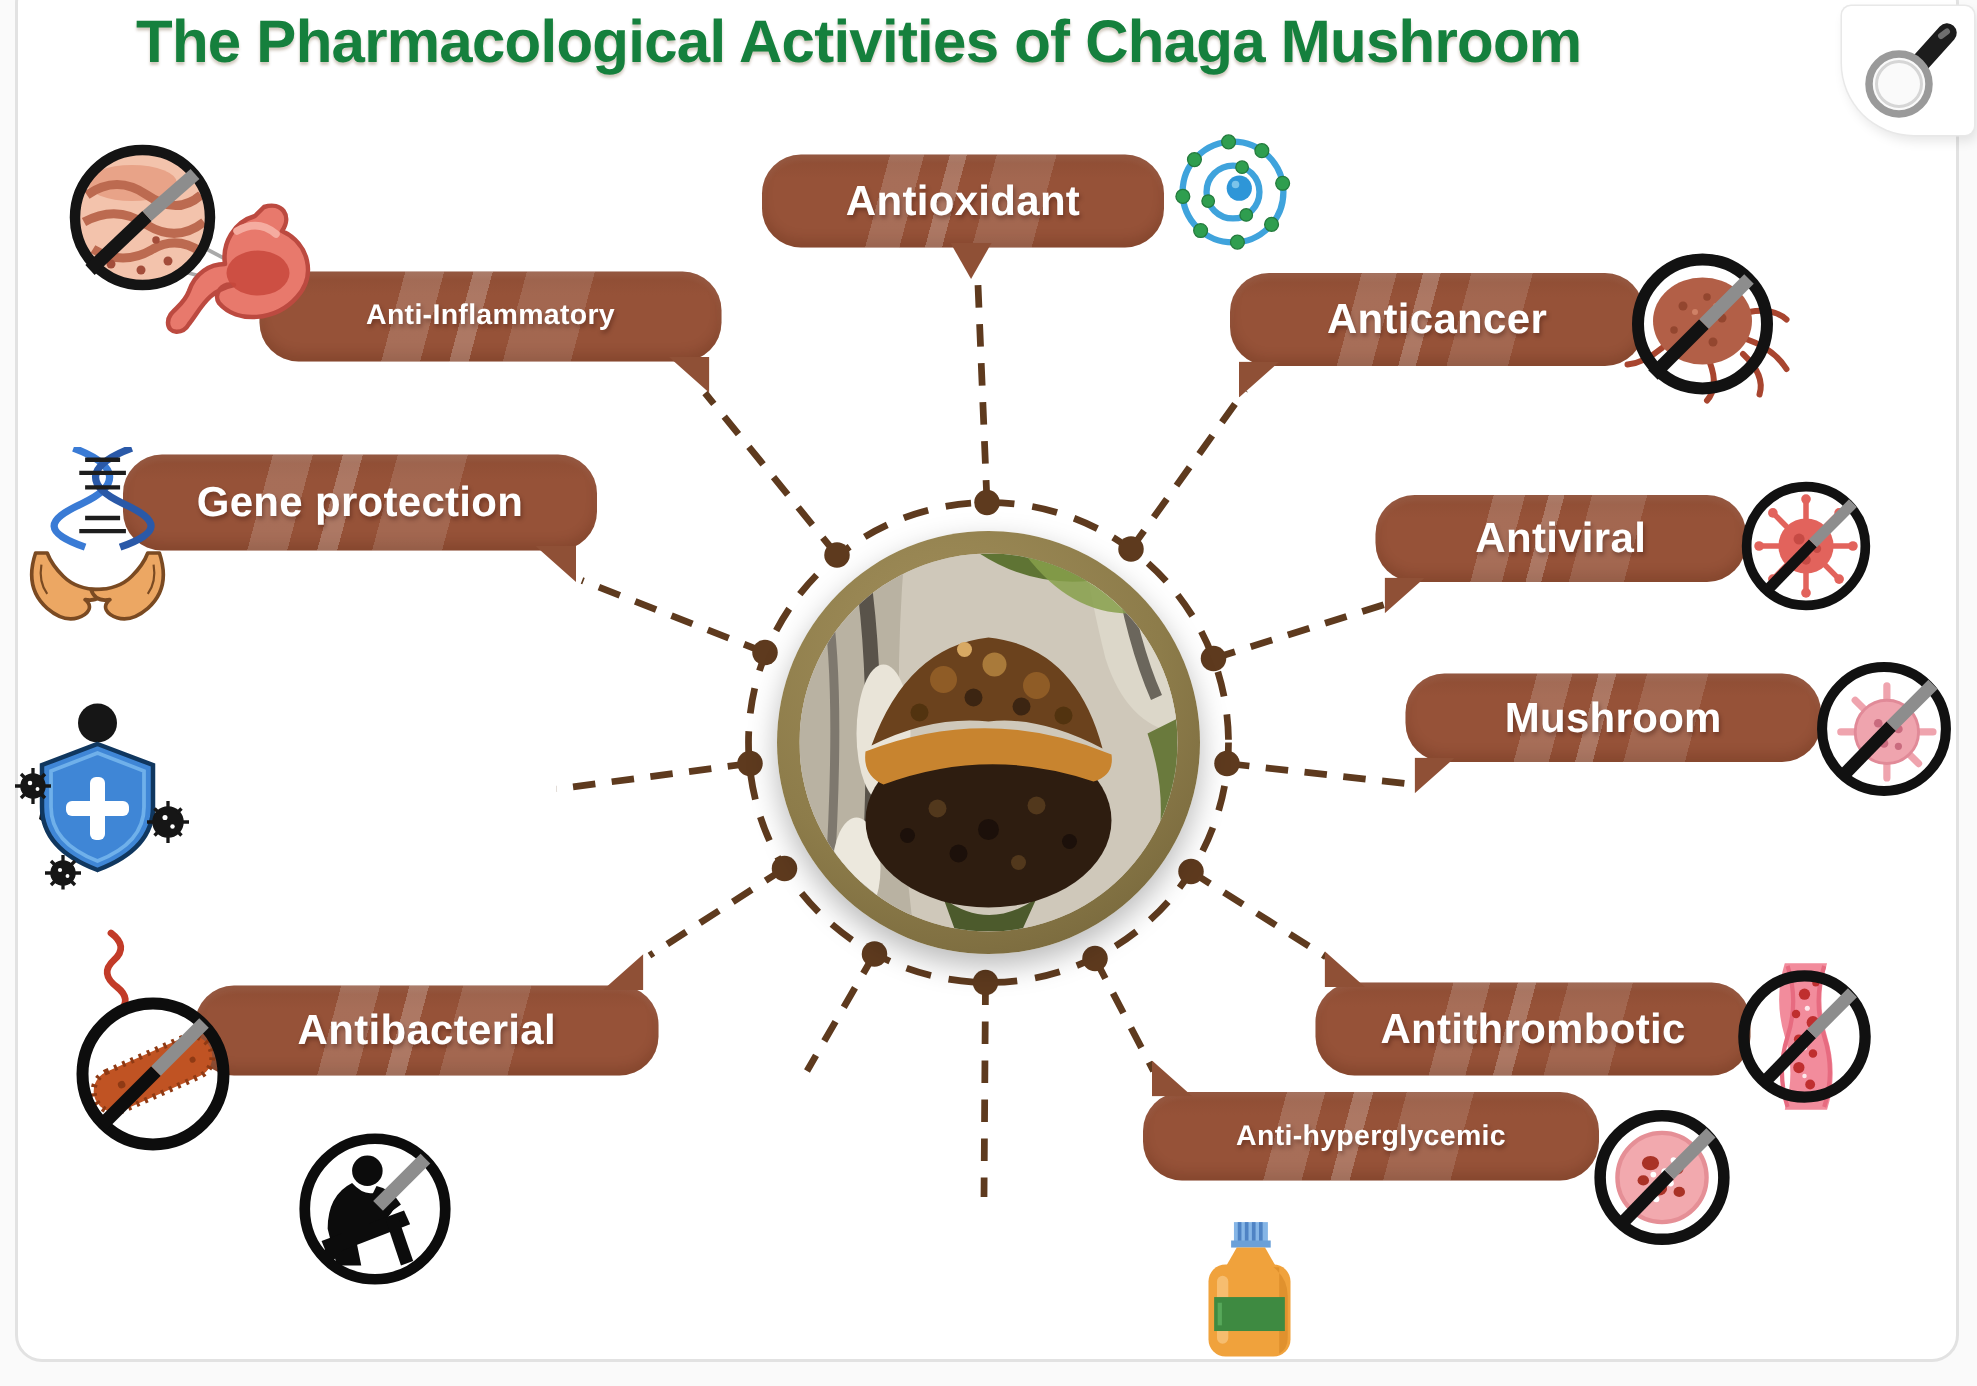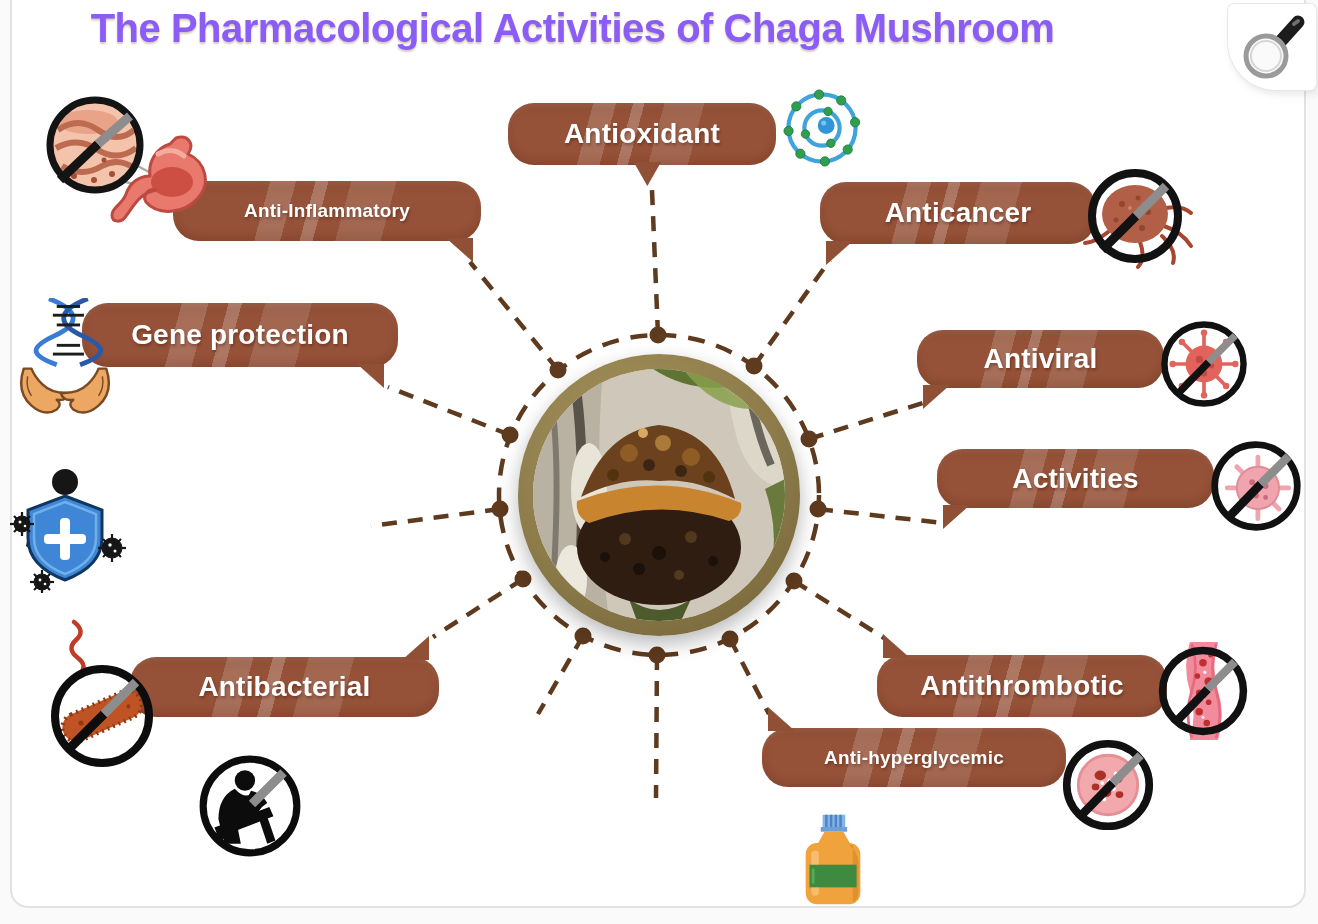--- a/index.html
+++ b/index.html
@@ -1,21 +1,21 @@
 <!DOCTYPE html>
 <html><head>
 <meta charset="utf-8">
 <style>
   html,body{margin:0;padding:0;width:1318px;height:924px;overflow:hidden;
     background:#fafafa;font-family:"Liberation Sans",sans-serif;}
   .stage{position:relative;width:1318px;height:924px;}
   .frame{position:absolute;left:10px;top:-16px;width:1292px;height:920px;
     background:#ffffff;border:2px solid #e2e2e2;border-radius:18px;}
   .title{position:absolute;left:0;top:6px;width:1145px;text-align:center;
-    font-size:40px;font-weight:bold;color:#8b5cf6;letter-spacing:-0.5px;
+    font-size:40px;font-weight:bold;color:#15803d;letter-spacing:-0.5px;
     text-shadow:0 2px 2px rgba(90,60,20,.28);}
   .zoom-btn{position:absolute;left:1228px;top:4px;width:88px;height:86px;background:#fff;
     border-radius:6px 6px 6px 48px;box-shadow:0 0 0 1px #e8e8e8,2px 4px 8px rgba(0,0,0,.10);z-index:9;cursor:pointer;}
   svg.connectors{position:absolute;left:0;top:0;z-index:1;}
   .dashline{stroke:#5e3a1e;stroke-width:4.5;stroke-dasharray:15 11;fill:none;}
   .dashcircle{stroke:#5e3a1e;stroke-width:4.5;stroke-dasharray:17 12;fill:none;}
   .dot{fill:#5e3a1e;}
   .hub{position:absolute;left:518px;top:354px;width:282px;height:282px;border-radius:50%;
     background:radial-gradient(circle at 40% 30%,#a3905c 0%,#8d7c4a 55%,#6e5f36 100%);
     box-shadow:0 8px 20px rgba(0,0,0,.28);z-index:2;}
@@ -144,21 +144,21 @@
   <div class="banner" style="left:820px;top:182px;width:276px;height:62px">
     <span class="tail tail-bl"></span>
     <span class="lbl">Anticancer</span>
   </div>
   <div class="banner" style="left:917px;top:330px;width:247px;height:58px">
     <span class="tail tail-bl"></span>
     <span class="lbl">Antiviral</span>
   </div>
   <div class="banner" style="left:937px;top:449px;width:277px;height:59px">
     <span class="tail tail-bl"></span>
-    <span class="lbl">Activities</span>
+    <span class="lbl">Mushroom</span>
   </div>
   <div class="banner" style="left:877px;top:655px;width:290px;height:62px">
     <span class="tail tail-tl"></span>
     <span class="lbl">Antithrombotic</span>
   </div>
   <div class="banner" style="left:762px;top:728px;width:304px;height:59px">
     <span class="tail tail-tl"></span>
     <span class="lbl fs27">Anti-hyperglycemic</span>
   </div>
   <div class="banner" style="left:130px;top:657px;width:309px;height:60px">

